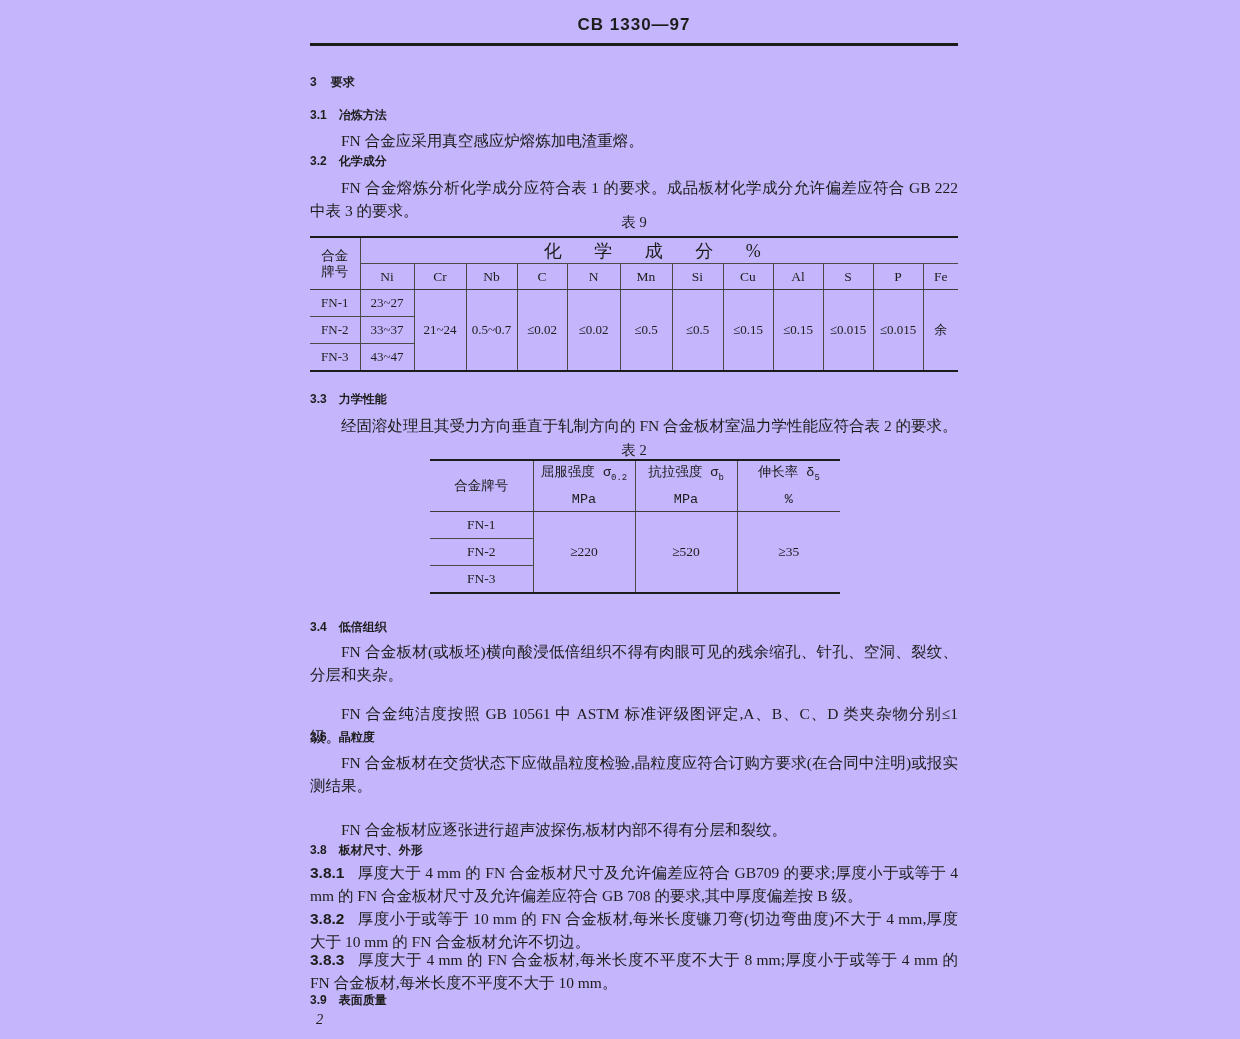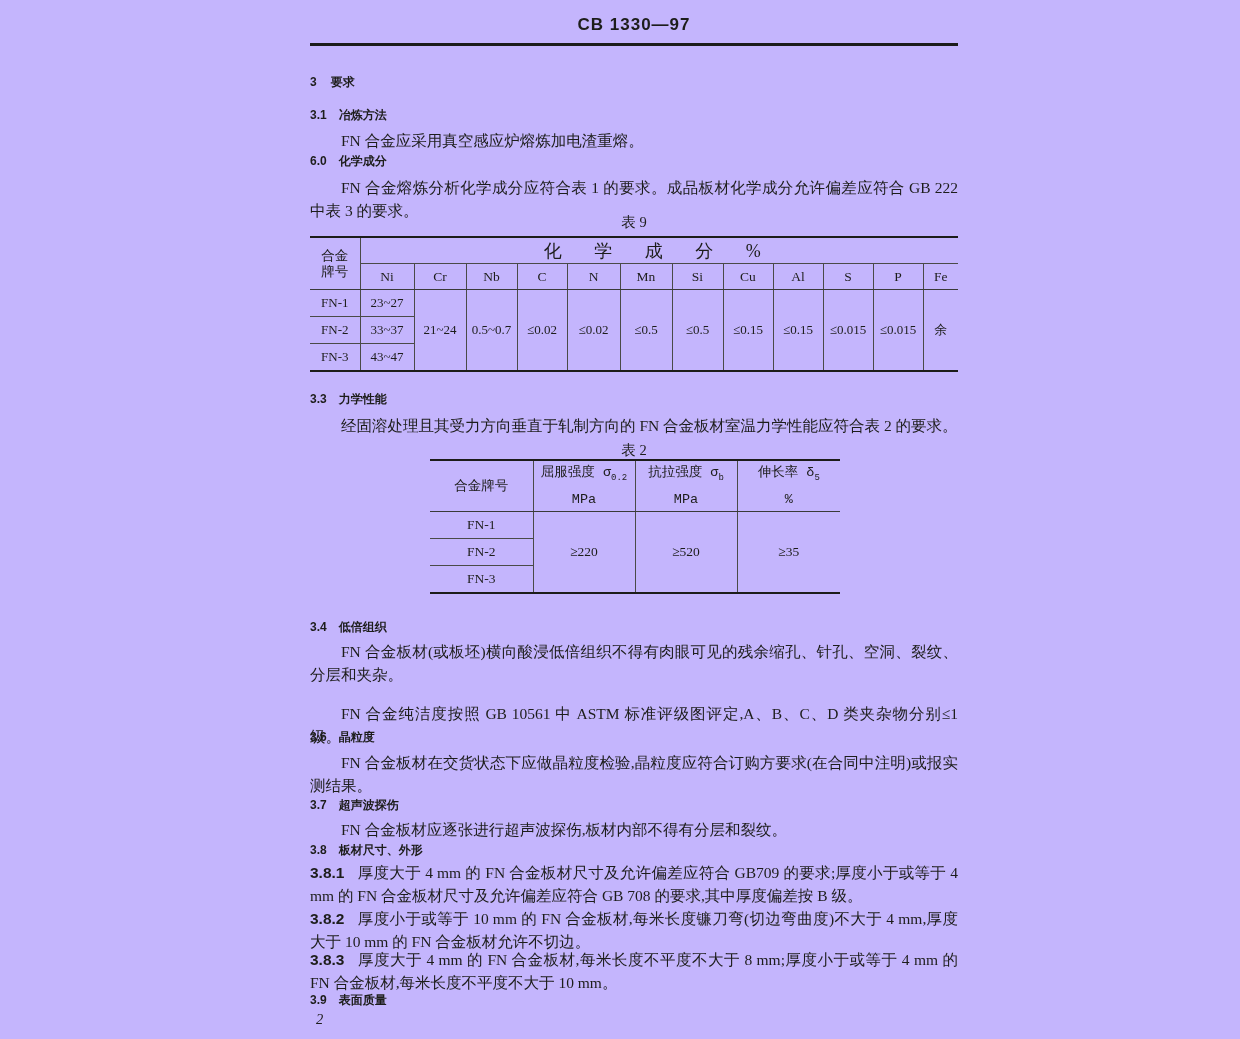--- a/index.html
+++ b/index.html
@@ -83,21 +83,21 @@
   <div class="abs chapter-h" style="top:73px">
     <span class="num">3</span><span>要求</span>
   </div>
 
   <div class="abs sec-h" style="top:106px">
     <span class="num">3.1</span><span>冶炼方法</span>
   </div>
   <div class="abs para" style="top:129px">FN 合金应采用真空感应炉熔炼加电渣重熔。</div>
 
   <div class="abs sec-h" style="top:152px">
-    <span class="num">6.0</span><span>化学成分</span>
+    <span class="num">3.2</span><span>化学成分</span>
   </div>
   <div class="abs para" style="top:176px">FN 合金熔炼分析化学成分应符合表 1 的要求。成品板材化学成分允许偏差应符合 GB 222 中表 3 的要求。</div>
 
   <div class="abs tbl-caption" style="top:213px">表 9</div>
 
   <table class="t1">
     <colgroup>
       <col style="width:50px">
         <col style="width:54px">
         <col style="width:52px">
@@ -210,23 +210,20 @@
   </div>
   <div class="abs para" style="top:640px">FN 合金板材(或板坯)横向酸浸低倍组织不得有肉眼可见的残余缩孔、针孔、空洞、裂纹、分层和夹杂。</div>
 
   <div class="abs para" style="top:702px">FN 合金纯洁度按照 GB 10561 中 ASTM 标准评级图评定,A、B、C、D 类夹杂物分别≤1 级。</div>
 
   <div class="abs sec-h" style="top:728px">
     <span class="num">3.6</span><span>晶粒度</span>
   </div>
   <div class="abs para" style="top:751px">FN 合金板材在交货状态下应做晶粒度检验,晶粒度应符合订购方要求(在合同中注明)或报实测结果。</div>
 
-  <div class="abs sec-h" style="top:796px">
-    <span class="num">3.7</span><span>超声波探伤</span>
-  </div>
   <div class="abs para" style="top:818px">FN 合金板材应逐张进行超声波探伤,板材内部不得有分层和裂纹。</div>
 
   <div class="abs sec-h" style="top:841px">
     <span class="num">3.8</span><span>板材尺寸、外形</span>
   </div>
 
   <div class="abs para-noindent" style="top:861px">
     <span class="num">3.8.1</span><span>厚度大于 4 mm 的 FN 合金板材尺寸及允许偏差应符合 GB709 的要求;厚度小于或等于 4 mm 的 FN 合金板材尺寸及允许偏差应符合 GB 708 的要求,其中厚度偏差按 B 级。</span>
   </div>
   <div class="abs para-noindent" style="top:907px">

